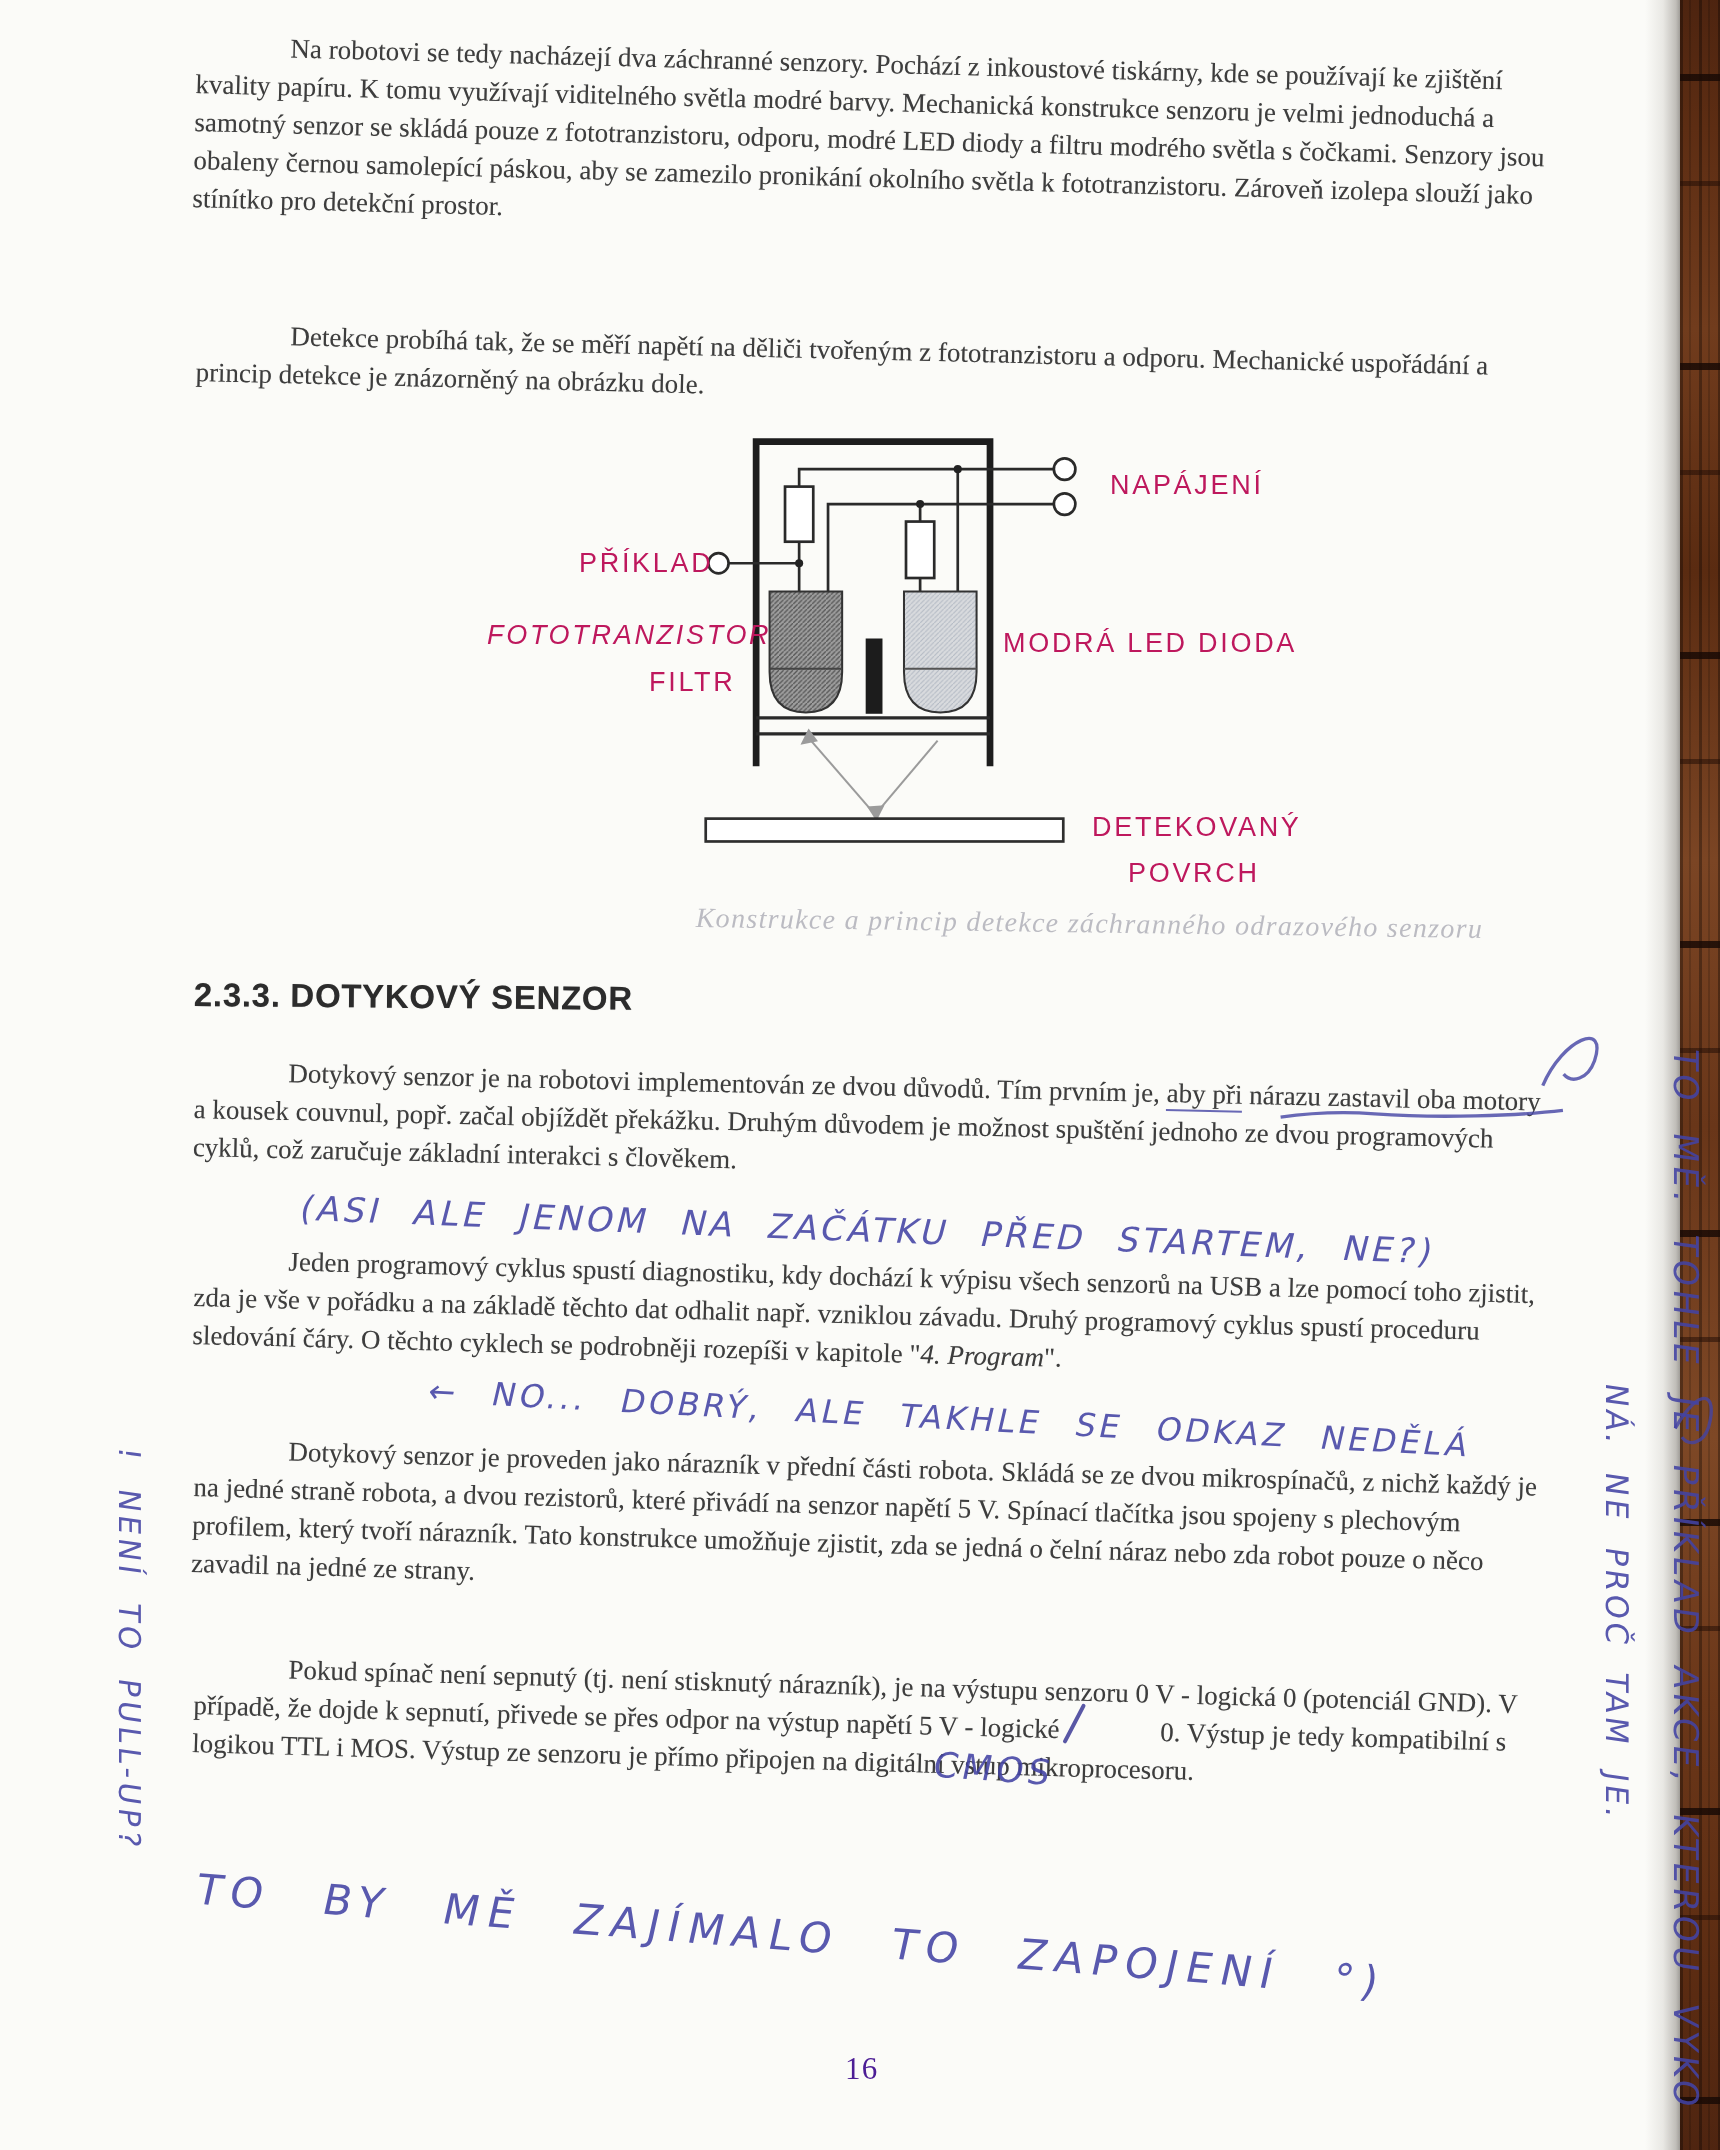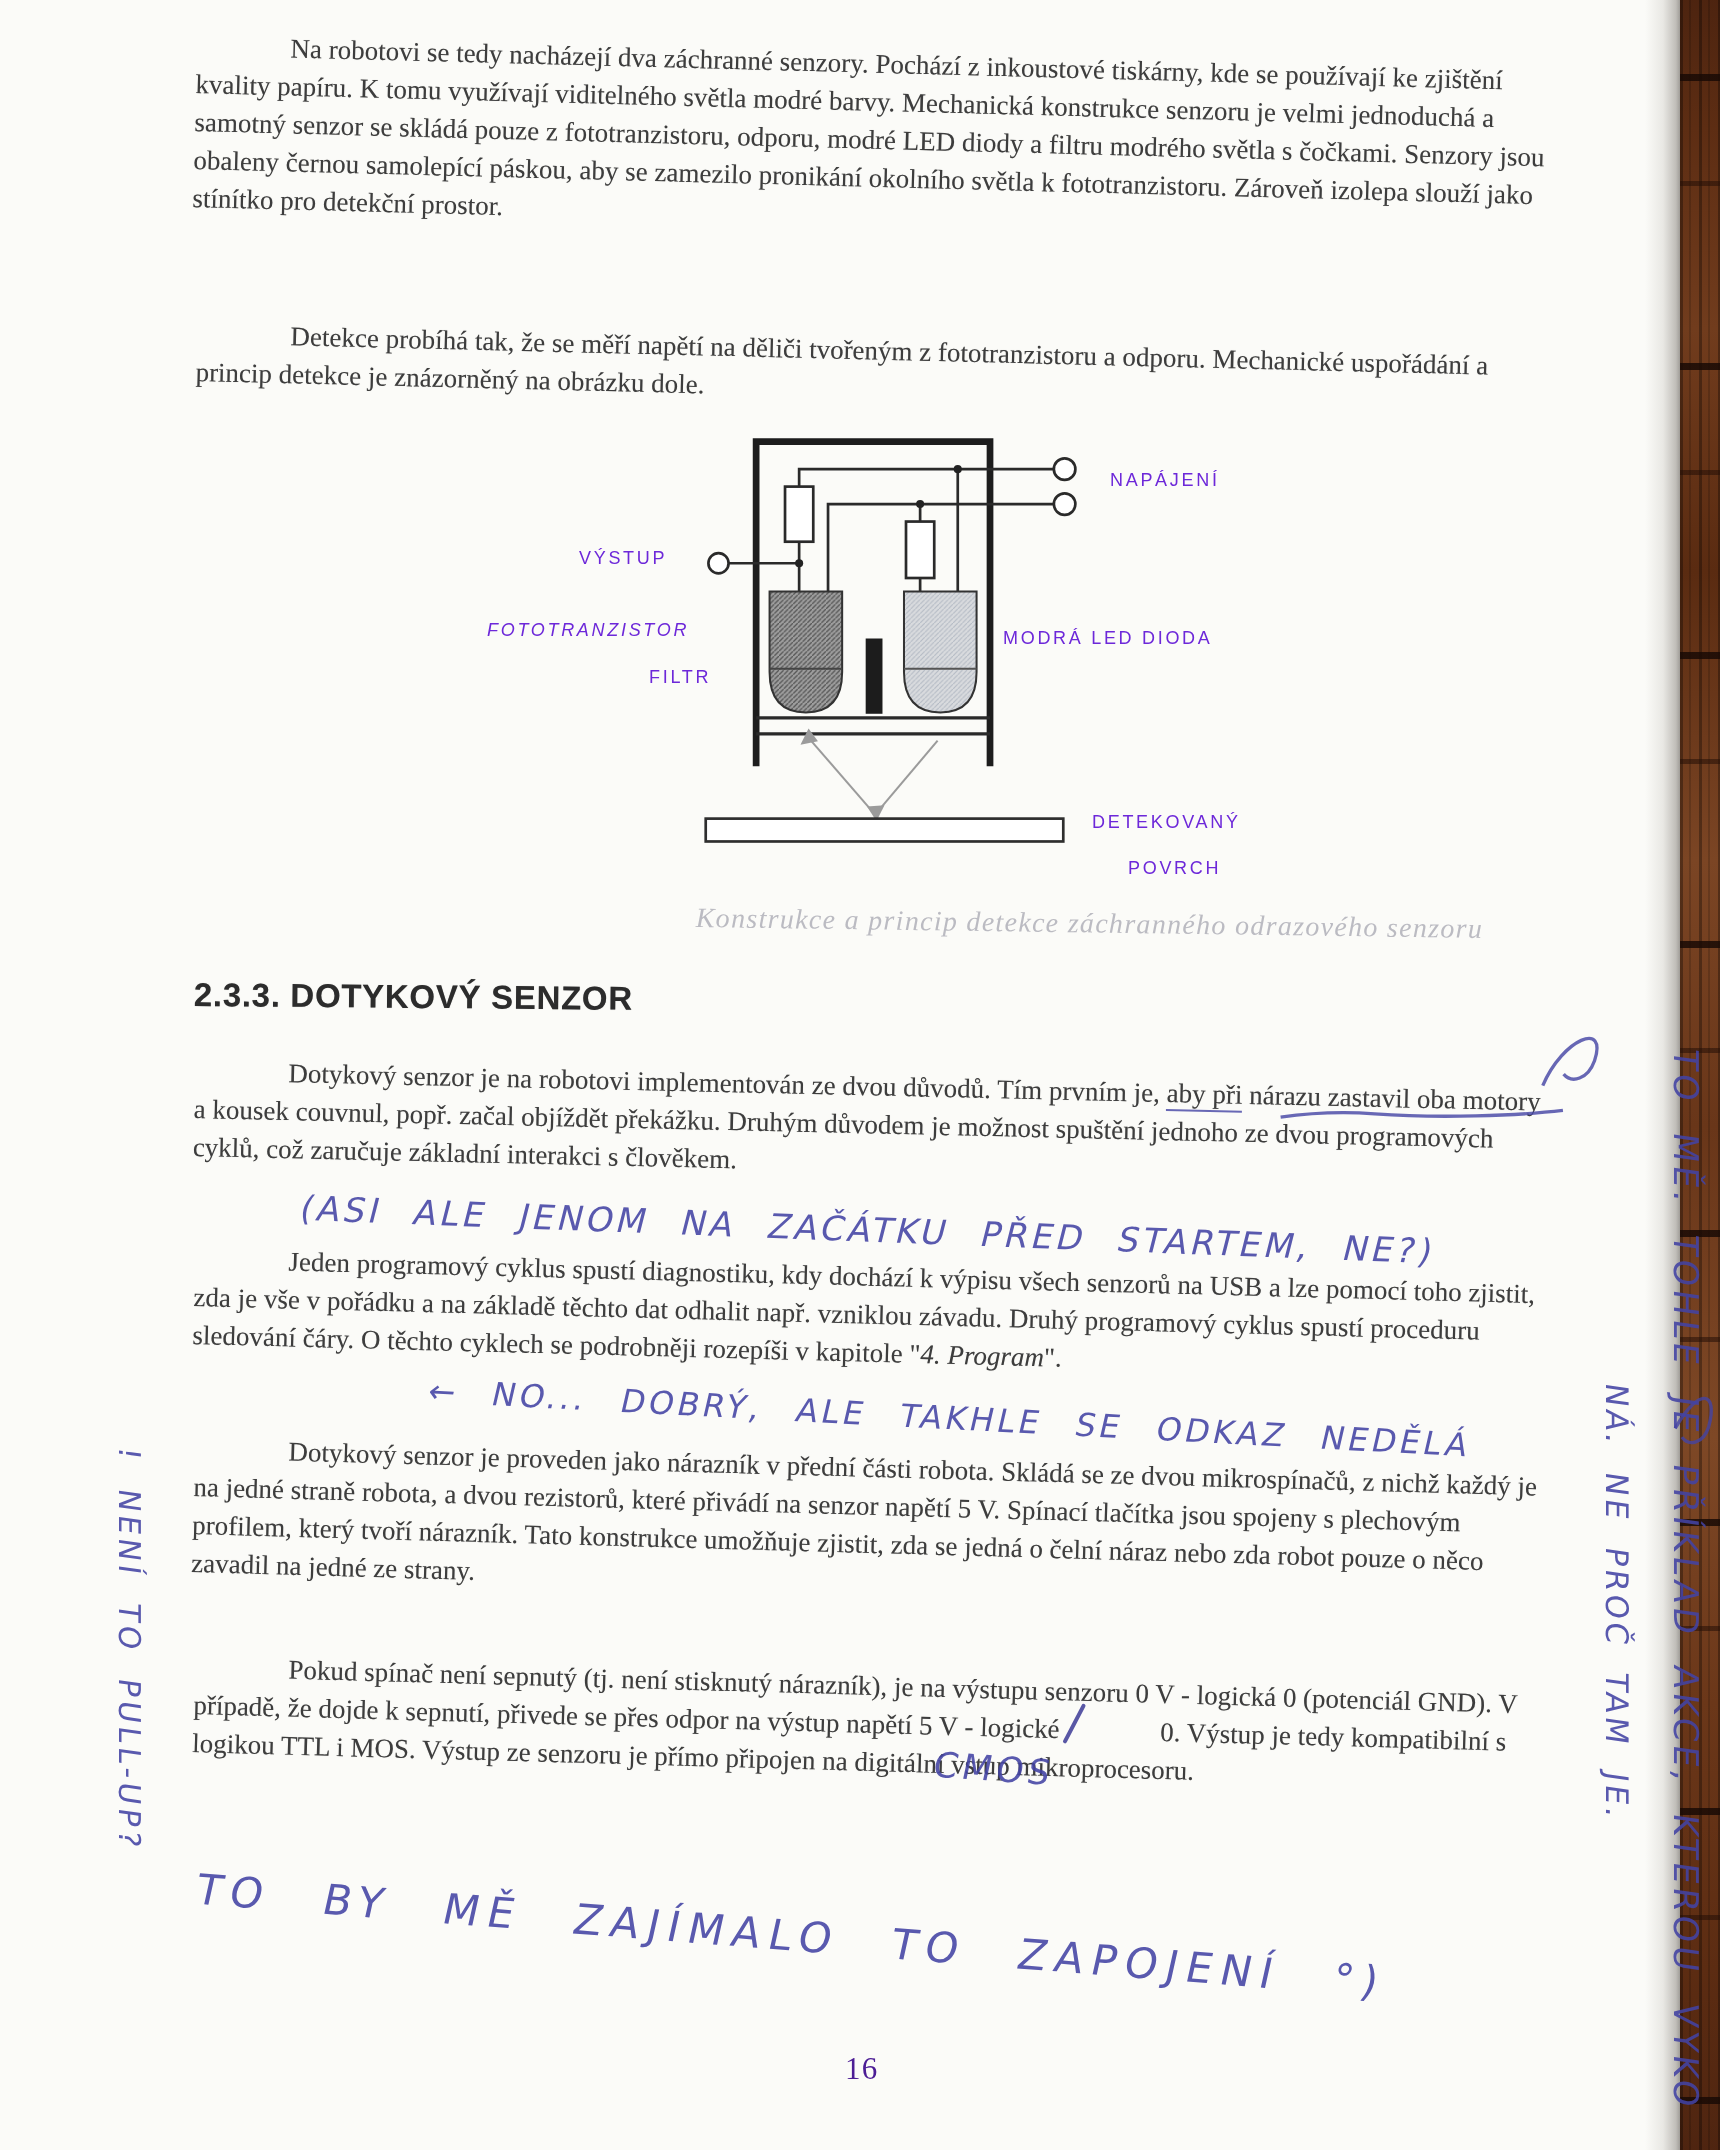--- a/index.html
+++ b/index.html
@@ -11,22 +11,22 @@
   .underl{border-bottom:2.7px solid rgba(67,67,164,.8);padding-bottom:1.3px;}
   .ital{font-style:italic;}
   .crossed{position:relative;display:inline-block;}
   .crossed::after{content:"";position:absolute;left:5.4px;top:-9.4px;width:4px;height:44px;
         background:rgba(60,58,150,.85);transform:rotate(26deg);border-radius:2px;}
   
   .heading{position:absolute;left:194px;top:976px;font-family:"Liberation Sans",sans-serif;
         font-weight:bold;font-size:33px;color:#2c2c2c;letter-spacing:0.7px;transform:rotate(.5deg);
         transform-origin:0 0;text-shadow:0 0 0.7px rgba(40,40,40,.4);}
   
-  .dlabel{position:absolute;font-family:"Liberation Sans",sans-serif;font-size:18px;
-        color:#6d28d9;letter-spacing:2.7px;white-space:nowrap;}
+  .dlabel{position:absolute;font-family:"Liberation Sans",sans-serif;font-size:27px;
+        color:#be185d;letter-spacing:2.7px;white-space:nowrap;}
   .caption{position:absolute;left:696px;top:902px;width:954px;font-style:italic;
         font-size:28px;color:rgba(135,135,150,.55);letter-spacing:1.3px;white-space:nowrap;
         transform:rotate(.8deg);transform-origin:0 0;}
   
   .ink{position:absolute;font-family:"DejaVu Sans",sans-serif;opacity:.88;white-space:nowrap;
         transform-origin:0 0;font-weight:400;}
   .page-number{position:absolute;left:845px;top:2051px;font-size:31px;color:#4c1d95;
         letter-spacing:1.3px;}
   
   .wood{position:absolute;left:1680px;top:-27px;width:54px;height:2218px;
@@ -104,21 +104,21 @@
     <g stroke="#9b9b9b" stroke-width="3" fill="none">
       <path d="M165,460 L262,572"></path>
       <path d="M262,572 L355,462"></path>
     </g>
     <polygon points="163,444 151,468 177,463" fill="#9b9b9b"></polygon>
     <polygon points="264,582 250,560 276,558" fill="#9b9b9b"></polygon>
 
     <rect x="10" y="578" width="532" height="34" fill="#fff" stroke="#2e2e2e" stroke-width="4"></rect>
   </svg>
 
-  <div class="dlabel" style="left:579px;top:548px;">VÝSTUP</div>
+  <div class="dlabel" style="left:579px;top:548px;">PŘÍKLAD</div>
   <div class="dlabel" style="left:1110px;top:470px;">NAPÁJENÍ</div>
   <div class="dlabel" style="left:487px;top:620px;font-style:italic;">FOTOTRANZISTOR</div>
   <div class="dlabel" style="left:1003px;top:628px;text-align:center;">MODRÁ LED DIODA</div>
   <div class="dlabel" style="left:649px;top:667px;">FILTR</div>
   <div class="dlabel" style="left:1092px;top:812px;">DETEKOVANÝ</div>
   <div class="dlabel" style="left:1098px;top:858px;margin-left:30px;">POVRCH</div>
 
   <div class="caption">Konstrukce a princip detekce záchranného odrazového senzoru</div>
 
   <div class="heading">2.3.3. DOTYKOVÝ SENZOR</div>

